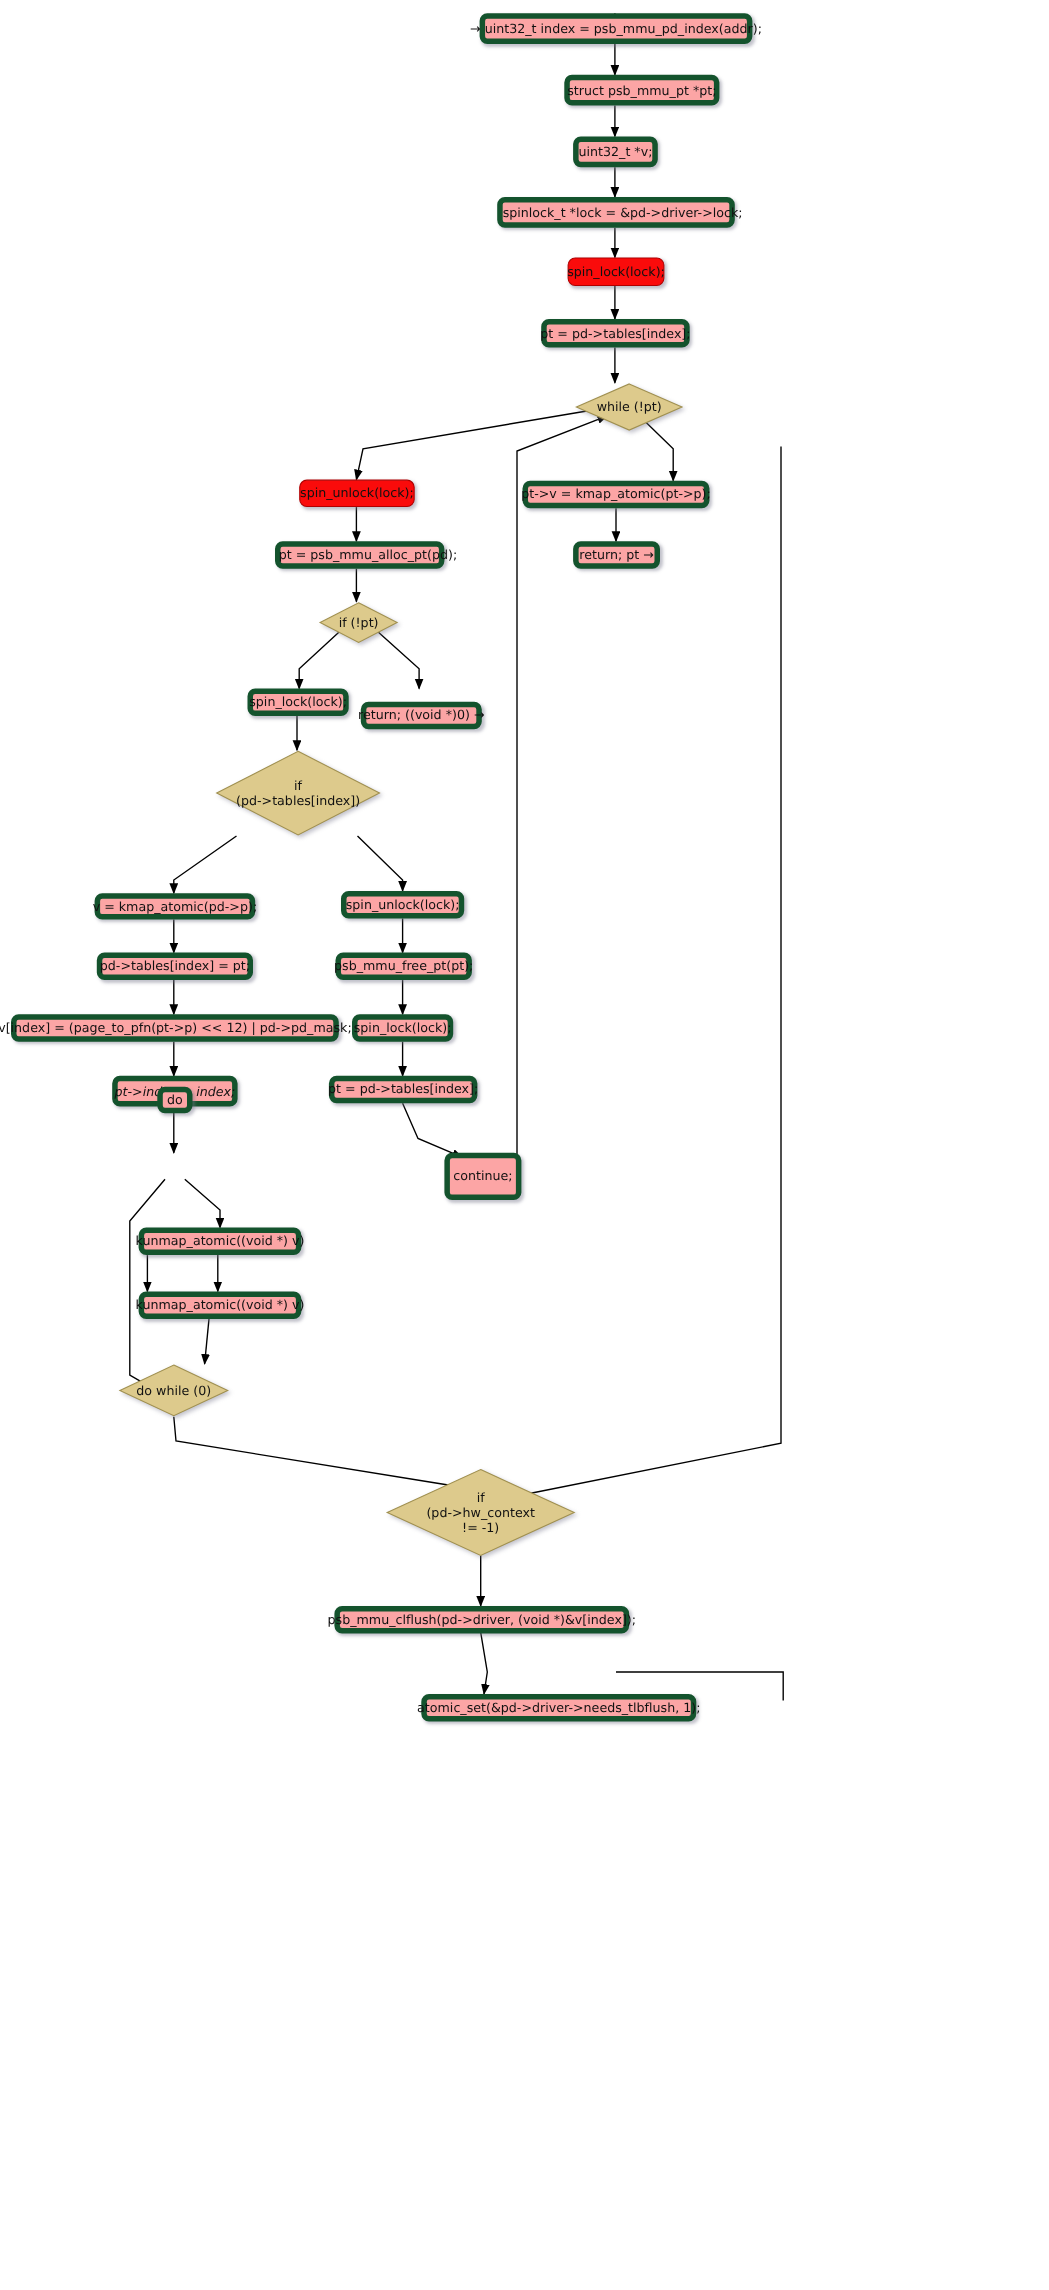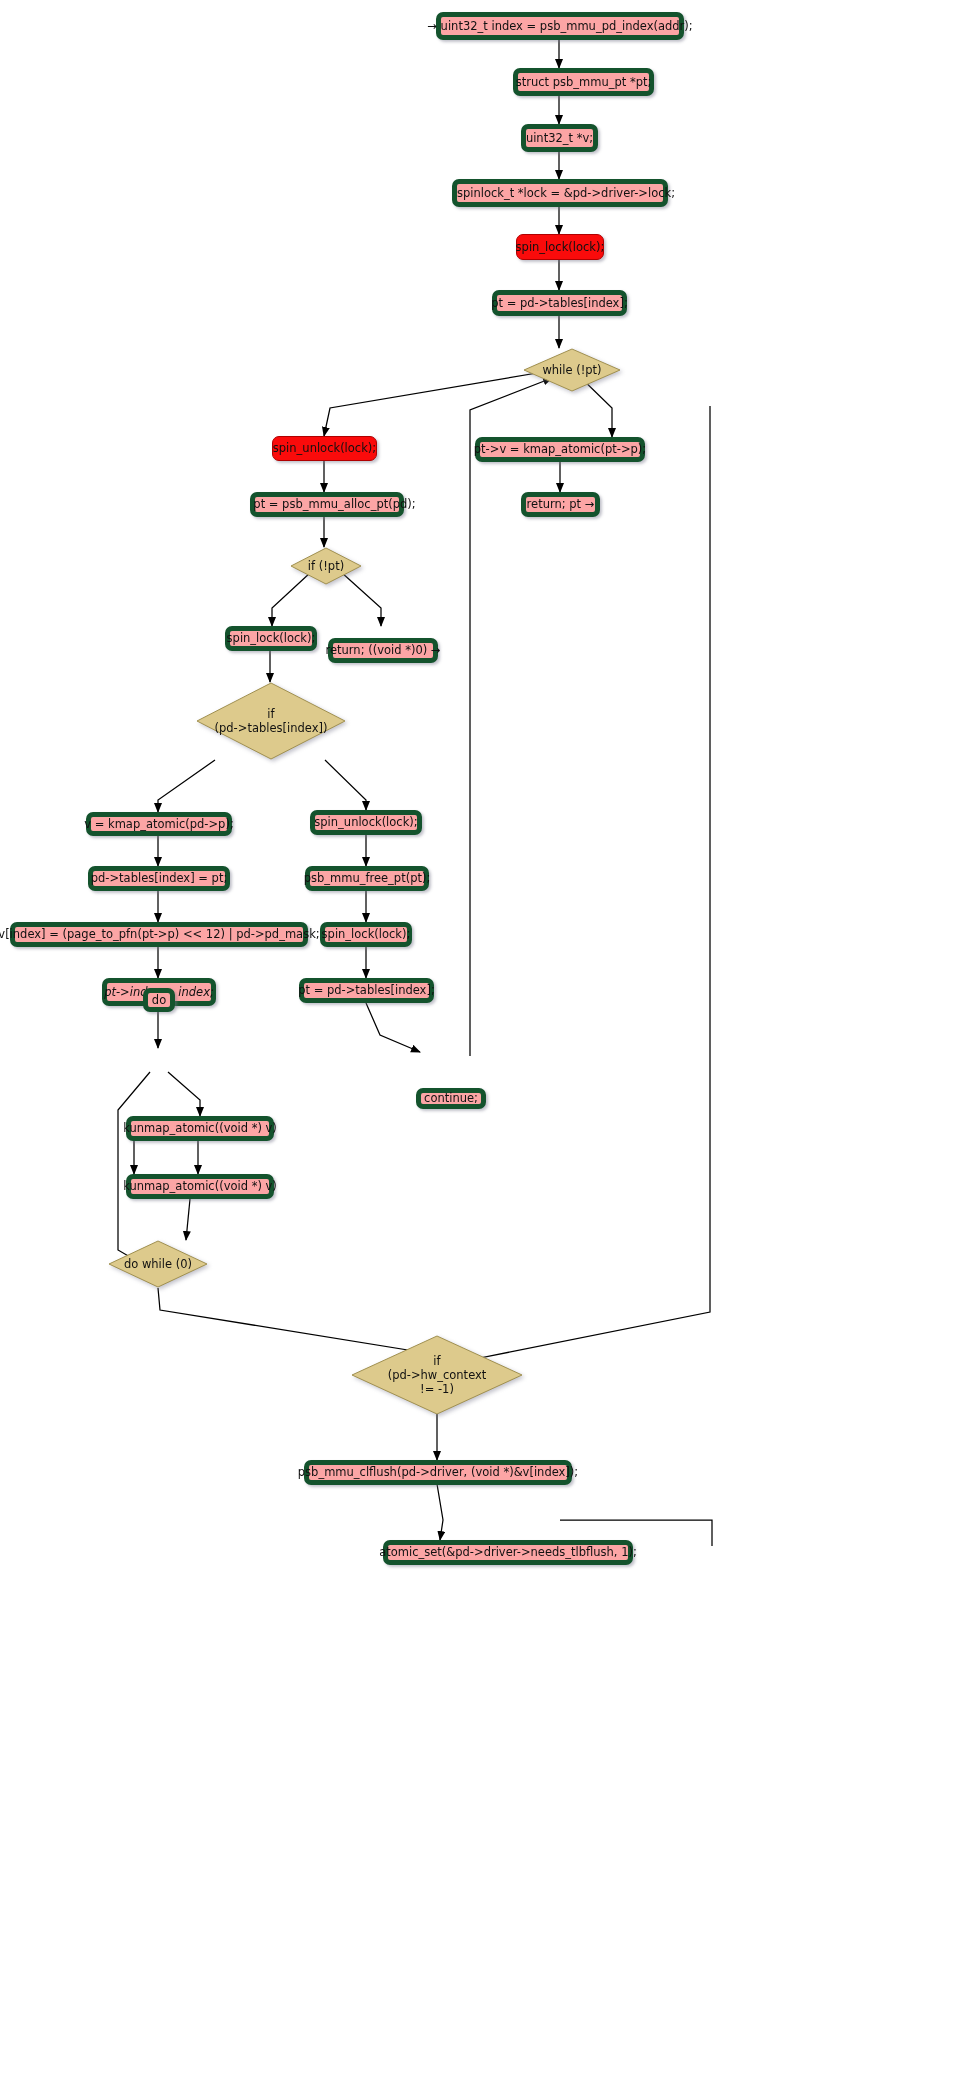--- a/index.html
+++ b/index.html
@@ -146,21 +146,21 @@
   <div class="node box" style="left:10px;top:922px;width:298px;height:25px;">v[index] = (page_to_pfn(pt-&gt;p) &lt;&lt; 12) | pd-&gt;pd_mask;</div>
 
   <div class="node box" style="left:320px;top:922px;width:92px;height:25px;">spin_lock(lock);</div>
 
   <div class="node box" style="left:102px;top:978px;width:114px;height:28px;font-style:italic;">pt-&gt;index = index;</div>
 
   <div class="node box" style="left:299px;top:978px;width:135px;height:25px;">pt = pd-&gt;tables[index];</div>
 
   <div class="node box" style="left:143px;top:988px;width:32px;height:24px;">do</div>
 
-  <div class="node box" style="left:416px;top:1048px;width:70px;height:21px;margin-top:40px;">continue;</div>
+  <div class="node box" style="left:404px;top:1048px;width:70px;height:43px;">continue;</div>
 
   <div class="node box" style="left:126px;top:1116px;width:148px;height:25px;">kunmap_atomic((void *) v)</div>
 
   <div class="node box" style="left:126px;top:1174px;width:148px;height:25px;">kunmap_atomic((void *) v)</div>
 
   <div class="diamond-wrap" style="left:108px;top:1240px;width:100px;height:48px;">
     <svg width="100" height="48" viewBox="0 0 100 48">
       <polygon points="50,1 99,24 50,47 1,24" fill="#ddca8c" stroke="#a09050" stroke-width="1" style="filter:drop-shadow(2px 2px 2px rgba(120,120,140,.45))"></polygon>
     </svg>
     <div class="diamond-label">do while (0)</div>

